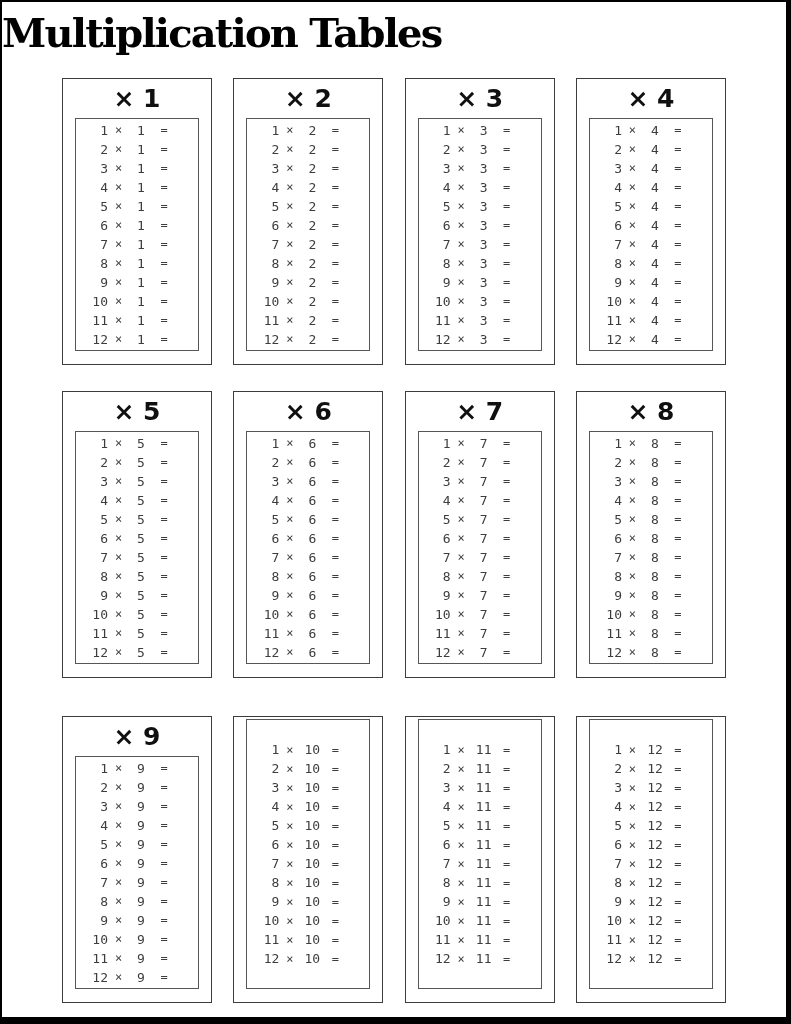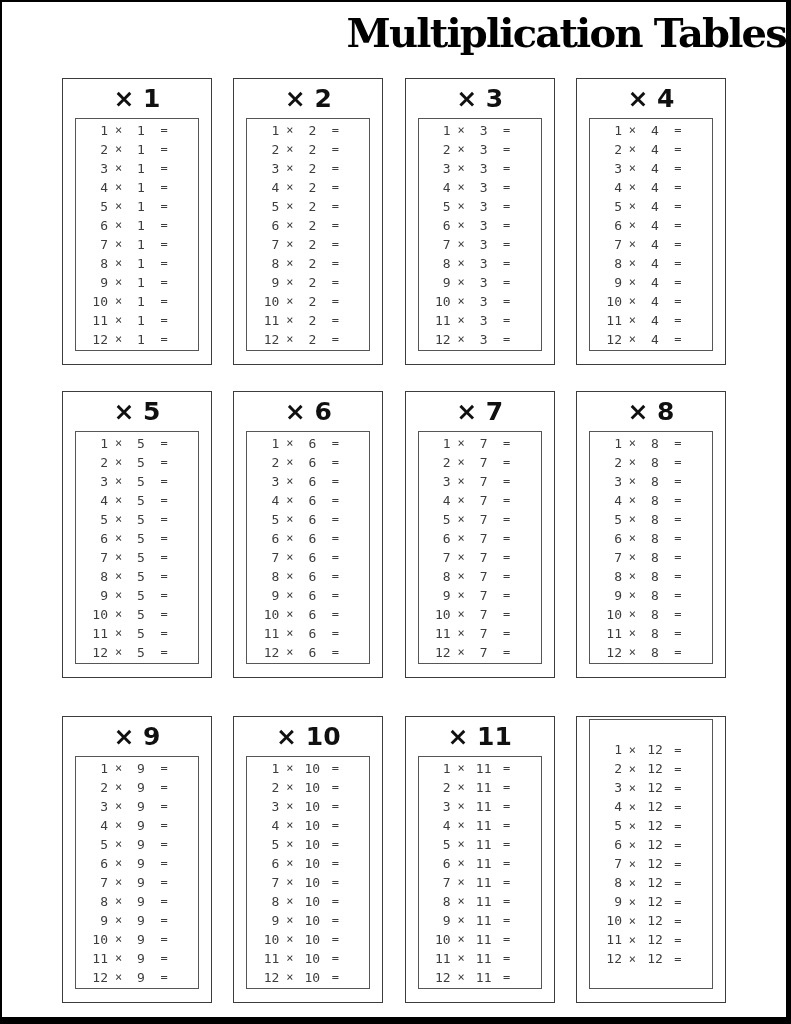--- a/index.html
+++ b/index.html
@@ -11,21 +11,21 @@
     height: 1024px;
     background: #ffffff;
     border: solid #000000;
     border-width: 2px 5px 7px 2px;
     overflow: hidden;
     font-family: "DejaVu Sans Mono", "Liberation Mono", monospace;
   }
 
   .title {
     margin: 8px 0 0 0;
-    text-align: right;
+    text-align: left;
     font-family: "DejaVu Serif", "Liberation Serif", serif;
     font-weight: 700;
     font-size: 40px;
     line-height: 45px;
     letter-spacing: -1.8px;
     color: #000000;
   }
 
   .cards { padding: 0 60px; }
 
@@ -236,38 +236,36 @@
             <div class="trow"><span class="c-a">6</span><span class="c-x">×</span><span class="c-b">9</span><span class="c-e">=</span><span class="c-ans"></span></div>
             <div class="trow"><span class="c-a">7</span><span class="c-x">×</span><span class="c-b">9</span><span class="c-e">=</span><span class="c-ans"></span></div>
             <div class="trow"><span class="c-a">8</span><span class="c-x">×</span><span class="c-b">9</span><span class="c-e">=</span><span class="c-ans"></span></div>
             <div class="trow"><span class="c-a">9</span><span class="c-x">×</span><span class="c-b">9</span><span class="c-e">=</span><span class="c-ans"></span></div>
             <div class="trow"><span class="c-a">10</span><span class="c-x">×</span><span class="c-b">9</span><span class="c-e">=</span><span class="c-ans"></span></div>
             <div class="trow"><span class="c-a">11</span><span class="c-x">×</span><span class="c-b">9</span><span class="c-e">=</span><span class="c-ans"></span></div>
             <div class="trow"><span class="c-a">12</span><span class="c-x">×</span><span class="c-b">9</span><span class="c-e">=</span><span class="c-ans"></span></div>
           </div>
         </div>
         <div class="card">
-          <div class="card-header">× 10</div>
           <div class="table-box">
             <div class="trow"><span class="c-a">1</span><span class="c-x">×</span><span class="c-b">10</span><span class="c-e">=</span><span class="c-ans"></span></div>
             <div class="trow"><span class="c-a">2</span><span class="c-x">×</span><span class="c-b">10</span><span class="c-e">=</span><span class="c-ans"></span></div>
             <div class="trow"><span class="c-a">3</span><span class="c-x">×</span><span class="c-b">10</span><span class="c-e">=</span><span class="c-ans"></span></div>
             <div class="trow"><span class="c-a">4</span><span class="c-x">×</span><span class="c-b">10</span><span class="c-e">=</span><span class="c-ans"></span></div>
             <div class="trow"><span class="c-a">5</span><span class="c-x">×</span><span class="c-b">10</span><span class="c-e">=</span><span class="c-ans"></span></div>
             <div class="trow"><span class="c-a">6</span><span class="c-x">×</span><span class="c-b">10</span><span class="c-e">=</span><span class="c-ans"></span></div>
             <div class="trow"><span class="c-a">7</span><span class="c-x">×</span><span class="c-b">10</span><span class="c-e">=</span><span class="c-ans"></span></div>
             <div class="trow"><span class="c-a">8</span><span class="c-x">×</span><span class="c-b">10</span><span class="c-e">=</span><span class="c-ans"></span></div>
             <div class="trow"><span class="c-a">9</span><span class="c-x">×</span><span class="c-b">10</span><span class="c-e">=</span><span class="c-ans"></span></div>
             <div class="trow"><span class="c-a">10</span><span class="c-x">×</span><span class="c-b">10</span><span class="c-e">=</span><span class="c-ans"></span></div>
             <div class="trow"><span class="c-a">11</span><span class="c-x">×</span><span class="c-b">10</span><span class="c-e">=</span><span class="c-ans"></span></div>
             <div class="trow"><span class="c-a">12</span><span class="c-x">×</span><span class="c-b">10</span><span class="c-e">=</span><span class="c-ans"></span></div>
           </div>
         </div>
         <div class="card">
-          <div class="card-header">× 11</div>
           <div class="table-box">
             <div class="trow"><span class="c-a">1</span><span class="c-x">×</span><span class="c-b">11</span><span class="c-e">=</span><span class="c-ans"></span></div>
             <div class="trow"><span class="c-a">2</span><span class="c-x">×</span><span class="c-b">11</span><span class="c-e">=</span><span class="c-ans"></span></div>
             <div class="trow"><span class="c-a">3</span><span class="c-x">×</span><span class="c-b">11</span><span class="c-e">=</span><span class="c-ans"></span></div>
             <div class="trow"><span class="c-a">4</span><span class="c-x">×</span><span class="c-b">11</span><span class="c-e">=</span><span class="c-ans"></span></div>
             <div class="trow"><span class="c-a">5</span><span class="c-x">×</span><span class="c-b">11</span><span class="c-e">=</span><span class="c-ans"></span></div>
             <div class="trow"><span class="c-a">6</span><span class="c-x">×</span><span class="c-b">11</span><span class="c-e">=</span><span class="c-ans"></span></div>
             <div class="trow"><span class="c-a">7</span><span class="c-x">×</span><span class="c-b">11</span><span class="c-e">=</span><span class="c-ans"></span></div>
             <div class="trow"><span class="c-a">8</span><span class="c-x">×</span><span class="c-b">11</span><span class="c-e">=</span><span class="c-ans"></span></div>
             <div class="trow"><span class="c-a">9</span><span class="c-x">×</span><span class="c-b">11</span><span class="c-e">=</span><span class="c-ans"></span></div>

